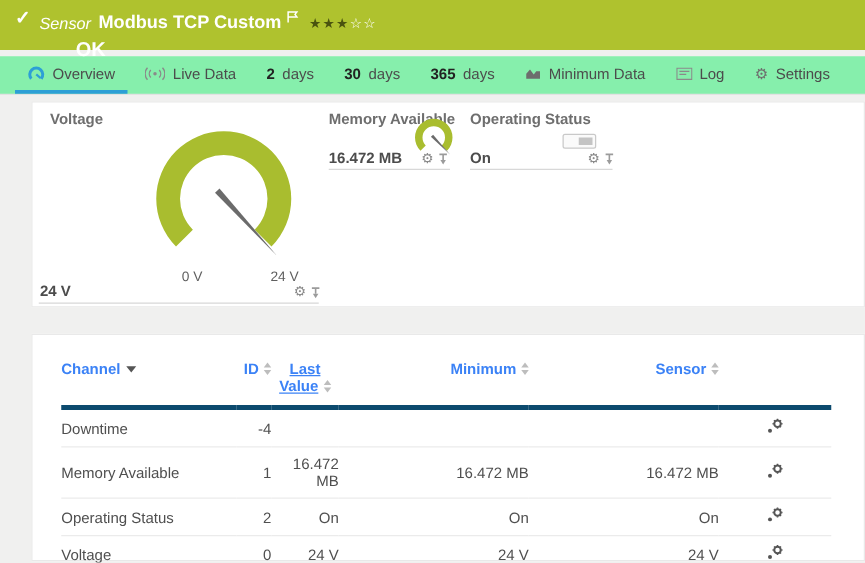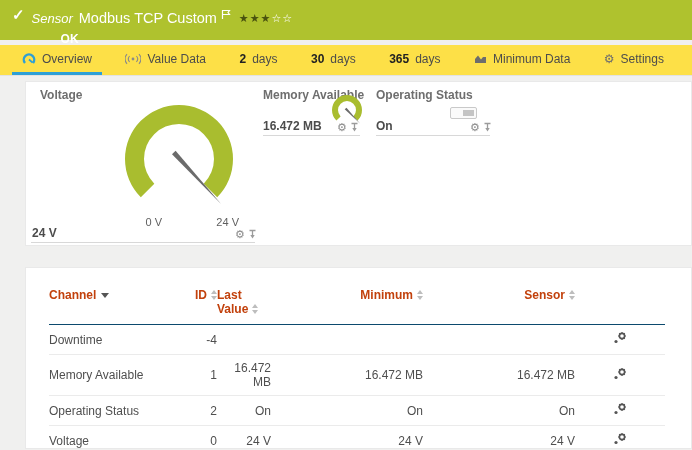--- a/index.html
+++ b/index.html
@@ -5,29 +5,29 @@
   * { margin:0; padding:0; box-sizing:border-box; }
   html,body { width:692px; height:450px; overflow:hidden; background:#f0f0ef;
     font-family:"Liberation Sans", sans-serif; }
 
   
   .sensor-header { height:40px; background:#afc22e; color:#fff; display:flex;
     padding:6px 10px 0 10px; }
   .check { font-size:15px; font-weight:bold; line-height:16px; margin:1px 7px 0 2px; }
   .hdr-line1 { display:flex; align-items:center; }
   .hdr-type { font-style:italic; font-size:13px; margin-right:6px; }
-  .hdr-title { font-weight:normal; font-size:14.5px; }
+  .hdr-title { font-weight:bold; font-size:14.5px; }
   .hdr-flag { margin:0 0 6px 4px; align-self:flex-start; }
   .stars { margin-left:8px; font-size:11px; letter-spacing:1px; }
   .star.filled { color:rgba(40,45,5,0.75); }
   .star.empty { color:#fff; }
-  .hdr-status { font-weight:bold; font-size:12px; margin:2px 0 0 4px;padding-left:25px; }
-
-  
-  .tabbar { margin-top:5px; height:31px; background:#fde047;
+  .hdr-status { font-weight:bold; font-size:16px; margin:2px 0 0 4px;padding-left:25px; }
+
+  
+  .tabbar { margin-top:5px; height:31px; background:#86efac;
     border-bottom:1px solid #e2e2e2; display:flex; justify-content:space-between;
     padding:0 18px 0 12px; }
   .tab { display:flex; align-items:center; gap:6px; padding:0 10px;
     font-size:12px; color:#4c4c4c; cursor:pointer; border-bottom:3px solid transparent; }
   .tab.active { border-bottom-color:#2d9fd6; }
   .tab b { color:#222; }
   .tab .ticon { display:inline-flex; color:#8a8a8a; }
   .gear-glyph { font-size:12px; line-height:12px; color:#8a8a8a; }
 
   
@@ -40,26 +40,26 @@
   .g-rule  { position:absolute; border-top:1px solid #d8d8d8; }
   .g-tick  { position:absolute; width:40px; text-align:right; font-size:11px; color:#5f5f5f; }
   .g-icons { position:absolute; display:flex; align-items:flex-end; gap:3px; color:#9b9b9b; }
   .toggle  { position:absolute; width:27px; height:12px; border:1px solid #c9c9c9;
     border-radius:2px; background:#fafafa; }
   .toggle .knob { position:absolute; right:2px; top:2px; width:11px; height:6px; background:#c4c4c4; }
 
   
   table { border-collapse:collapse; table-layout:fixed; width:616px;
     margin:18px 28px 0 23px; font-size:12px; color:#4f4f4f; }
-  th { color:#c2410c; font-weight:bold; text-align:left; vertical-align:top;
-    padding:2px 0 8px 0; border-bottom:1px solid #0c4a6e; font-size:12px; }
+  th { color:#3b82f6; font-weight:bold; text-align:left; vertical-align:top;
+    padding:2px 0 8px 0; border-bottom:4px solid #0c4a6e; font-size:12px; }
   th.num, td.num { text-align:right; }
   td { padding:6px 0; border-bottom:1px solid #ebebeb;margin-left:42px; }
   td.icon-cell { text-align:center; }
-  .last-hd { text-align:left; }
+  .last-hd { text-align:center;text-decoration:underline; }
   .sort { display:inline-block; vertical-align:-1px; margin-left:4px; }
   .sort i { display:block; width:0; height:0; border-left:3px solid transparent;
     border-right:3px solid transparent; }
   .sort .up { border-bottom:4px solid #bdbdbd; margin-bottom:2px; }
   .sort .dn { border-top:4px solid #bdbdbd; }
   .sort-active { display:inline-block; width:0; height:0; margin-left:5px;
     border-left:4px solid transparent; border-right:4px solid transparent;
     border-top:5px solid #555; vertical-align:1px; }
 </style>
 </head>
@@ -92,41 +92,50 @@
     </span>
     <span>Overview</span>
   </div>
   <div class="tab">
     <span class="ticon">
       <svg width="16" height="12" viewBox="0 0 16 12">
         <circle cx="8" cy="6" r="1.4" fill="#8a8a8a"></circle>
         <path d="M4.6,3 A4.5,4.5 0 0 0 4.6,9 M2,1.2 A7,7 0 0 0 2,10.8 M11.4,3 A4.5,4.5 0 0 1 11.4,9 M14,1.2 A7,7 0 0 1 14,10.8" fill="none" stroke="#8a8a8a" stroke-width="1.1"></path>
       </svg>
     </span>
-    <span>Value Data</span>
+    <span>Live Data</span>
   </div>
   <div class="tab">
     <b>2</b>
     <span>days</span>
   </div>
   <div class="tab">
     <b>30</b>
     <span>days</span>
   </div>
   <div class="tab">
     <b>365</b>
     <span>days</span>
   </div>
   <div class="tab">
     <span class="ticon">
       <svg width="13" height="11" viewBox="0 0 13 11">
         <path d="M1,10 L1,6 4,2.5 7,6.5 9,4 12,4 12,10 Z" fill="#6d6d6d"></path>
       </svg>
     </span>
     <span>Minimum Data</span>
+  </div>
+  <div class="tab">
+    <span class="ticon">
+      <svg width="13" height="10" viewBox="0 0 13 10">
+        <rect x="0.5" y="0.5" width="12" height="9" fill="none" stroke="#8a8a8a"></rect>
+        <path d="M2.5,3 H10.5 M2.5,5.5 H8" stroke="#8a8a8a" stroke-width="1"></path>
+      </svg>
+    </span>
+    <span>Log</span>
   </div>
   <div class="tab">
     <span class="ticon gear-glyph" style="color:#6d6d6d">⚙</span>
     <span>Settings</span>
   </div>
 </div>
 
 <div class="panel gauges-panel">
 
   <div class="g-label" style="left:14px; top:6px;">Voltage</div>

